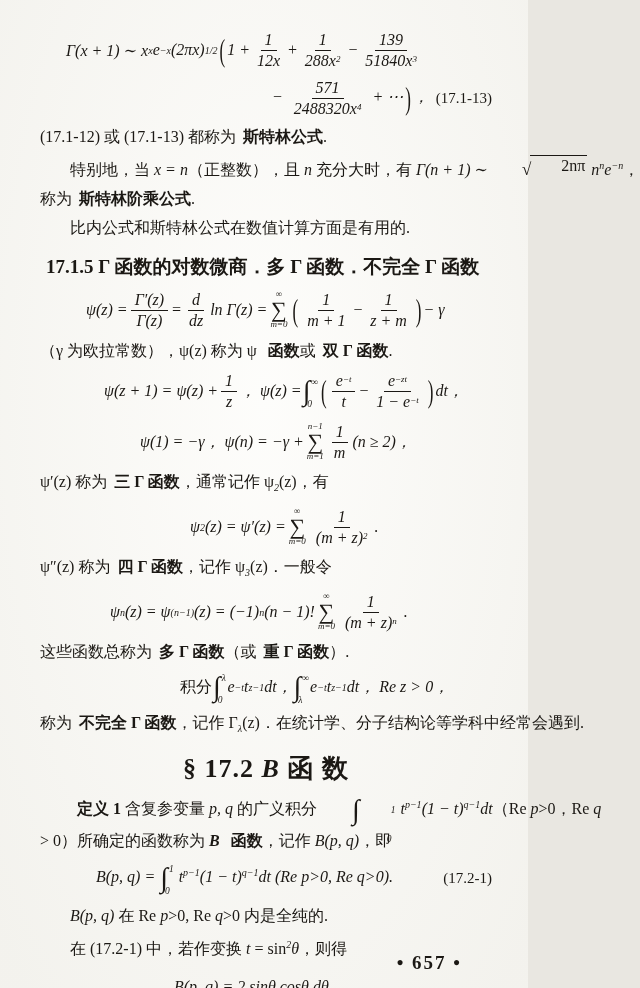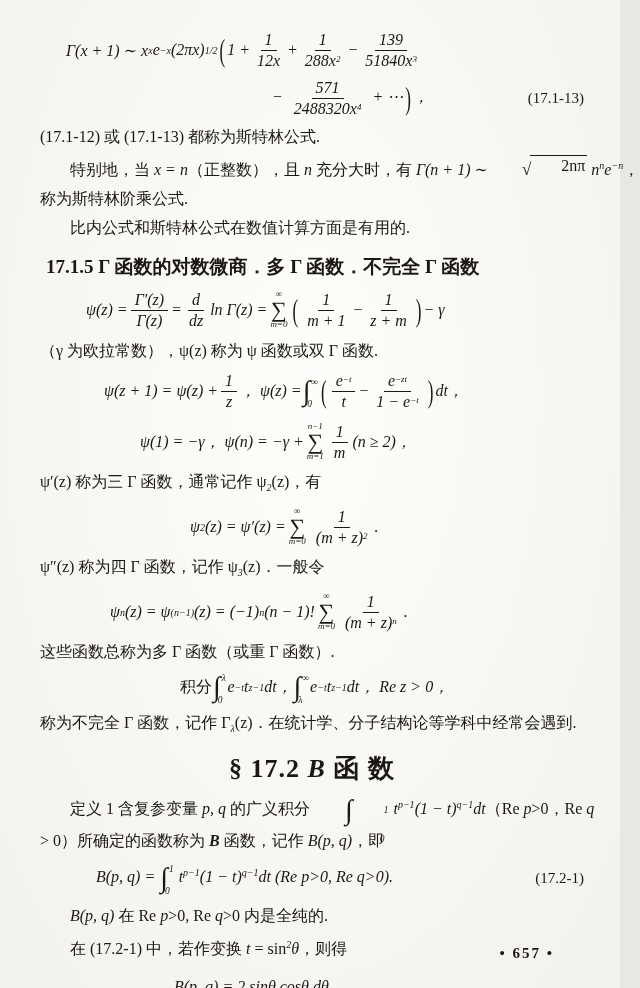--- a/index.html
+++ b/index.html
@@ -2,30 +2,30 @@
 <html><head>
 <meta charset="utf-8">
 <style>
   html,body{margin:0;padding:0;}
   body{
     width:640px;height:988px;overflow:hidden;
     background:#e9e7e1;
     font-family:"Liberation Serif","DejaVu Serif",serif;
   }
   .page{
-    position:relative;width:620px;height:988px;box-sizing:border-box;
+    position:relative;width:528px;height:988px;box-sizing:border-box;
     padding:24px 36px 0 40px;
     background:#fbfaf5;
     background-image:radial-gradient(ellipse at 50% 40%, rgba(255,255,255,.6), rgba(0,0,0,.03) 95%);
     color:#1b1814;
   }
   
   .para{font-size:16px;line-height:29px;white-space:nowrap;}
   .ind{text-indent:30px;}
-  .b{font-weight:normal;}
+  .b{font-weight:bold;margin-left:7px;}
   .bi{font-weight:bold;font-style:italic;}
   .up{font-style:normal;}
   .h-sub{font-size:19px;font-weight:bold;line-height:30px;margin:10px 0 2px 6px;white-space:nowrap;}
   .h-sec{font-size:26px;font-weight:bold;text-align:center;margin:8px 0 4px 0;letter-spacing:1px;}
   
   .disp{
     position:relative;display:flex;align-items:center;
     min-height:46px;font-size:16px;font-style:italic;white-space:nowrap;
   }
   .disp.tight{min-height:42px;}
@@ -48,21 +48,21 @@
   .sqrt{display:inline-flex;align-items:flex-start;vertical-align:baseline;}
   .sqrt .sq{font-style:normal;font-size:17px;}
   .sqrt .rad{display:inline-block;border-top:1.4px solid currentColor;padding:1px 2px 0 1px;margin-left:-1px;line-height:1.15;}
   
   .bp{display:inline-block;transform:scaleY(1.85);font-size:17px;font-style:normal;vertical-align:middle;margin:0 2px;line-height:1;}
   sup,sub{font-size:10px;font-style:italic;}
   sup{vertical-align:6px;}
   sub{vertical-align:-4px;}
   .frac sup{vertical-align:4px;font-size:9px;}
   
-  .footer{position:absolute;right:66px;bottom:26px;font-size:15px;font-weight:bold;letter-spacing:2px;font-style:normal;}
+  .footer{position:absolute;right:66px;bottom:14px;font-size:19px;font-weight:bold;letter-spacing:2px;font-style:normal;}
   
   .o-eq1a{padding-left:26px;min-height:48px;margin-top:2px;}
   .o-eq1b{padding-left:232px;min-height:48px;}
   .o-eq2{padding-left:46px;min-height:52px;}
   .o-eq3{padding-left:64px;min-height:52px;}
   .o-eq4{padding-left:100px;min-height:50px;}
   .o-eq5{padding-left:150px;min-height:50px;}
   .o-eq6{padding-left:70px;min-height:50px;}
   .o-eq7{padding-left:140px;min-height:44px;}
   .o-eq8{padding-left:56px;min-height:46px;}

